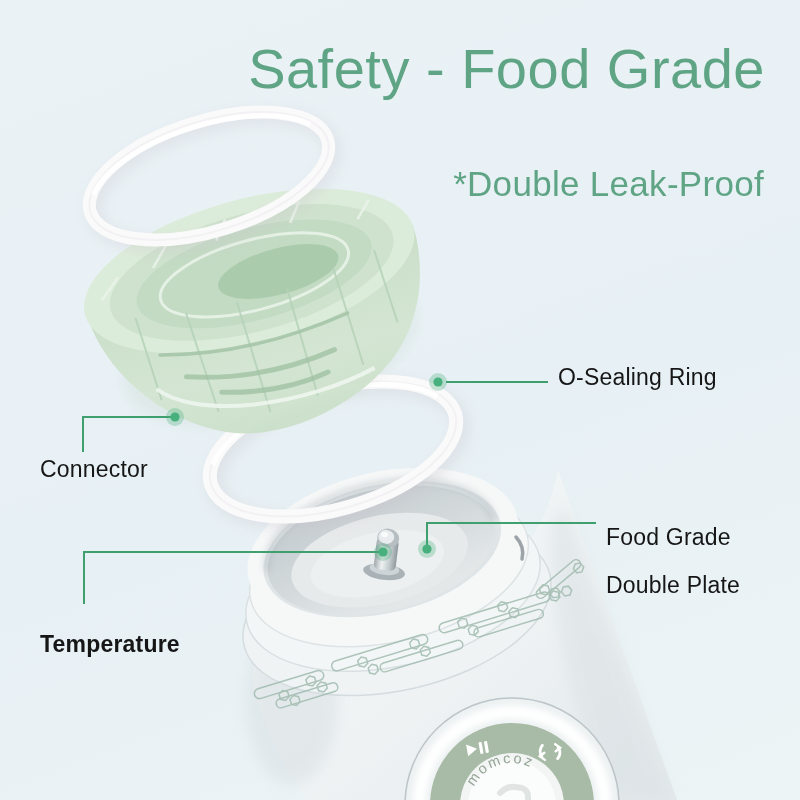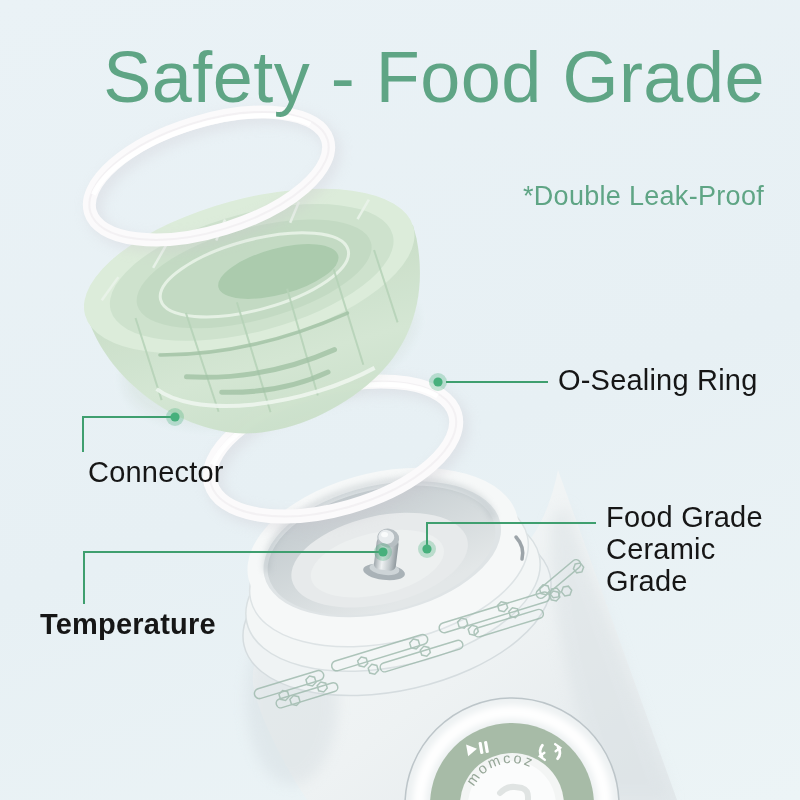--- a/index.html
+++ b/index.html
@@ -1,25 +1,25 @@
 <!DOCTYPE html>
 <html><head>
 <meta charset="utf-8">
 <style>
   html,body{margin:0;padding:0;}
   body{width:800px;height:800px;overflow:hidden;font-family:"Liberation Sans",sans-serif;}
   .stage{position:relative;width:800px;height:800px;background:linear-gradient(160deg,#eaf2f6 0%,#e7f0f4 55%,#ecf4f6 100%);}
   svg.art{position:absolute;left:0;top:0;}
   .headline{position:absolute;top:40px;right:35px;text-align:right;color:#5fa585;
-            font-size:72px;line-height:1.03;letter-spacing:.5px;font-weight:400;}
+            font-size:56px;line-height:1.03;letter-spacing:.5px;font-weight:400;}
   .headline span{display:block;}
-  .note{position:absolute;top:181px;right:36px;color:#5fa585;font-size:27px;letter-spacing:.3px;}
-  .callout-label{position:absolute;color:#161616;font-size:29px;line-height:1.1;letter-spacing:.2px;}
-  .callout-label span{display:block;}
-  .lbl-connector{left:40px;top:457px;margin-left:48px;}
+  .note{position:absolute;top:164px;right:36px;color:#5fa585;font-size:35px;letter-spacing:.3px;}
+  .callout-label{position:absolute;color:#161616;font-size:23px;line-height:1.1;letter-spacing:.2px;}
+  .callout-label span{display:block;margin-top:23px;}
+  .lbl-connector{left:40px;top:457px;}
   .lbl-osealing{left:558px;top:365px;}
   .lbl-ceramic{left:606px;top:502px;}
   .lbl-temp{left:40px;top:609px;font-weight:bold;}
 </style>
 </head>
 <body>
 
 <div class="stage">
 
 <svg class="art" width="800" height="800" viewBox="0 0 800 800">
@@ -225,19 +225,19 @@
 
 <div class="headline">
   <span>Safety - Food Grade</span>
 </div>
 <div class="note">*Double Leak-Proof</div>
 
 <div class="callout-label lbl-osealing">O-Sealing Ring</div>
 <div class="callout-label lbl-connector">Connector</div>
 <div class="callout-label lbl-ceramic">
   <span>Food Grade</span>
-  <span>Ceramic Grade</span>
+  <span>Double Plate</span>
 </div>
 <div class="callout-label lbl-temp">
   <span>Temperature</span>
 </div>
 
 </div>
 
 </body></html>

